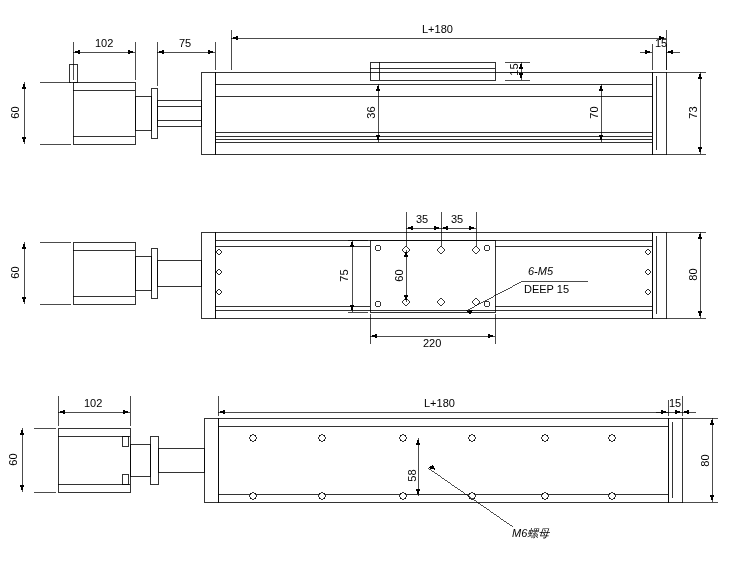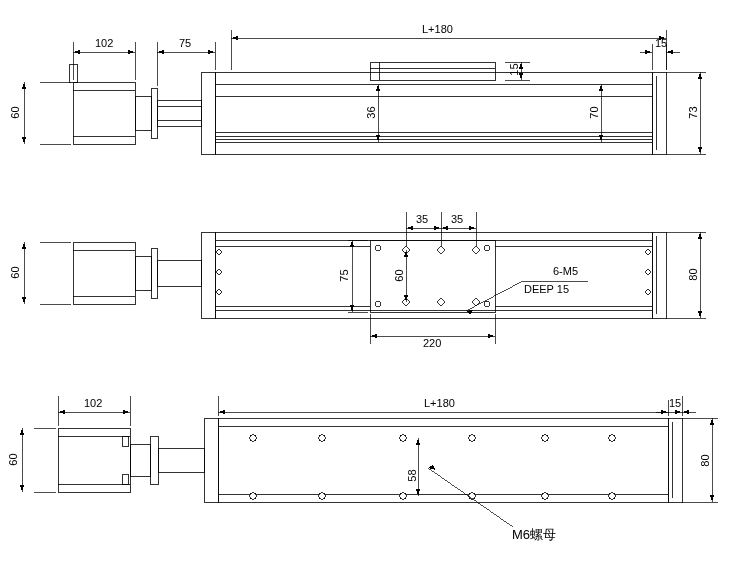--- a/index.html
+++ b/index.html
@@ -28,21 +28,22 @@
     font-size: 11px;
     color: #000000;
     white-space: nowrap;
     line-height: 1;
   }
   .lbl.vert {
     transform-origin: 50% 50%;
     transform: rotate(-90deg);
   }
   .lbl.cn {
-    font-size: 13px;
+    font-size: 11px;
+    font-style: italic;
   }
 </style>
 </head>
 <body>
 
 <div id="sheet">
 
   <svg width="750" height="561" viewBox="0 0 750 561">
     <g stroke="#000000" fill="none" stroke-width="0.8" shape-rendering="crispEdges">
 
@@ -328,21 +329,21 @@
   <div class="lbl vert" style="left:588px; top:107px;">70</div>
   <div class="lbl vert" style="left:687px; top:107px;">73</div>
 
   <div class="lbl" style="left:416px; top:214px;">35</div>
   <div class="lbl" style="left:451px; top:214px;">35</div>
   <div class="lbl vert" style="left:338px; top:270px;">75</div>
   <div class="lbl vert" style="left:393px; top:270px;">60</div>
   <div class="lbl vert" style="left:9px; top:267px;">60</div>
   <div class="lbl" style="left:423px; top:338px;">220</div>
   <div class="lbl vert" style="left:687px; top:269px;">80</div>
-  <div class="lbl" style="left:553px; top:266px;">6-M5</div>
+  <div class="lbl" style="left:528px; top:266px;font-style:italic;">6-M5</div>
   <div class="lbl" style="left:524px; top:284px;">DEEP 15</div>
 
   <div class="lbl" style="left:84px; top:398px;">102</div>
   <div class="lbl" style="left:424px; top:398px;">L+180</div>
   <div class="lbl" style="left:669px; top:398px;">15</div>
   <div class="lbl vert" style="left:7px; top:454px;">60</div>
   <div class="lbl vert" style="left:406px; top:470px;">58</div>
   <div class="lbl vert" style="left:699px; top:455px;">80</div>
   <div class="lbl cn" style="left:512px; top:528px;">M6螺母</div>
 

